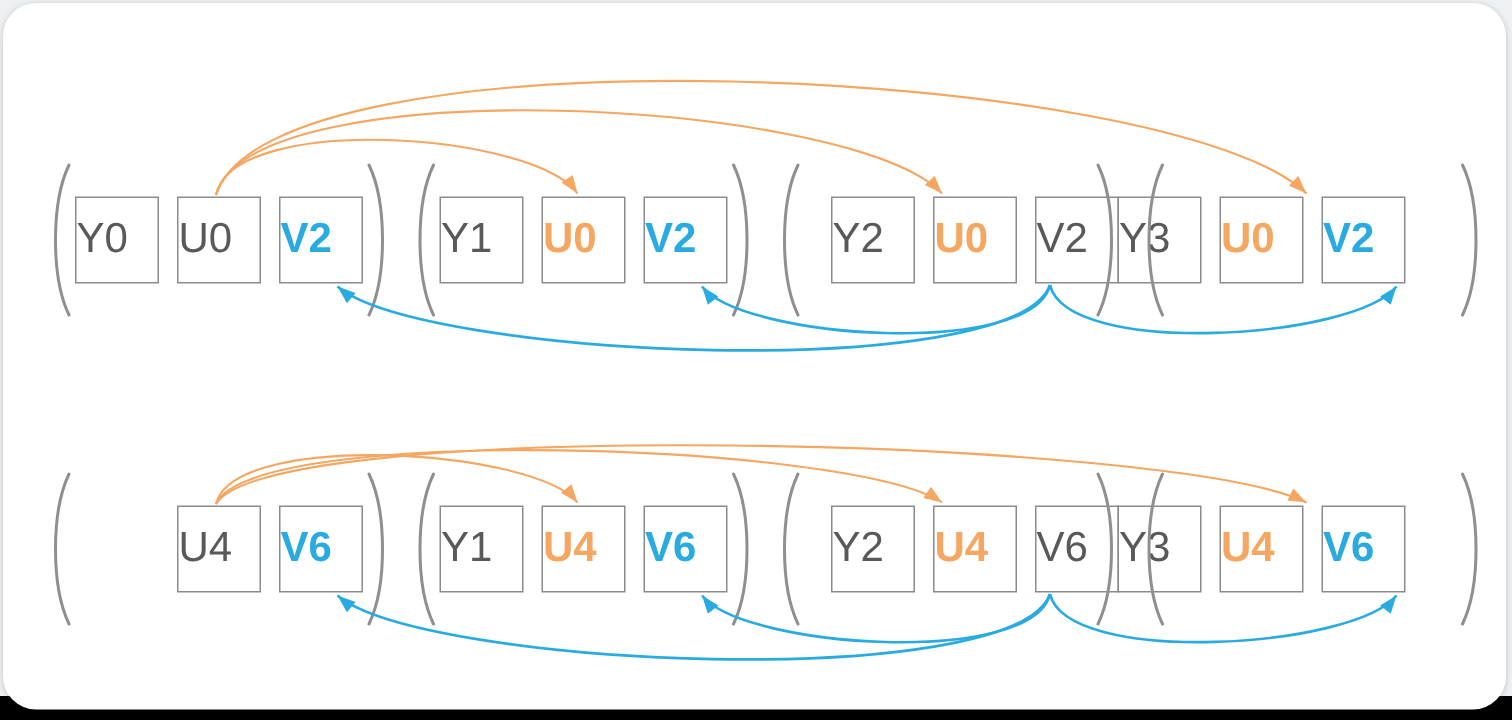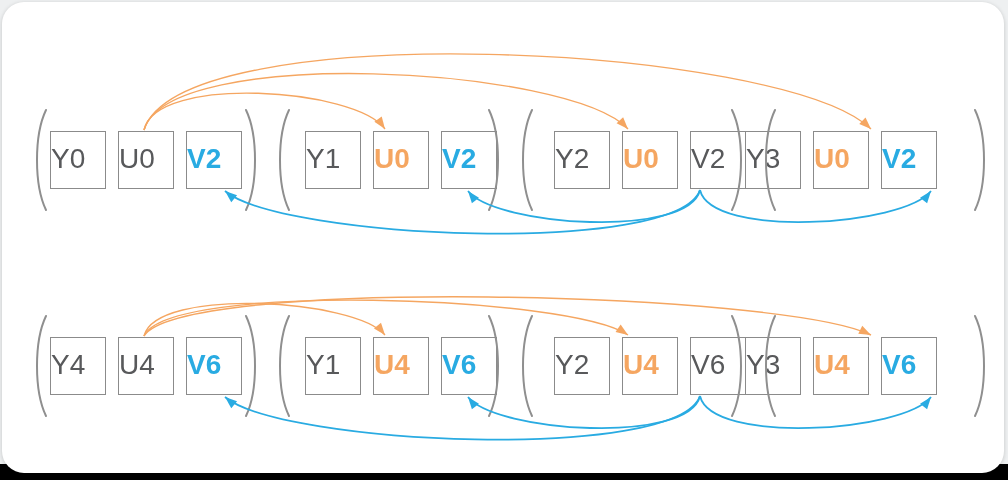--- a/index.html
+++ b/index.html
@@ -13,21 +13,21 @@
   .bg-bottom{position:absolute;left:0;right:0;bottom:0;height:16px;background:#000;}
   .card{
     position:absolute;left:2px;top:2px;width:1002px;height:471px;
     background:#ffffff;border-radius:22px;
     box-shadow:0 1px 4px rgba(0,0,0,0.18);
   }
   .row{position:absolute;left:50px;width:921px;height:58px;}
   #row-0{top:131px;}
   #row-1{top:337px;}
   .group{position:absolute;top:0;width:192px;height:58px;}
-  .g0{left:0px;} .g1{left:255px;} .g2{left:504px;} .g3{left:695px;text-decoration:underline;}
+  .g0{left:0px;} .g1{left:243px;} .g2{left:504px;} .g3{left:695px;text-decoration:underline;}
   .cell{
     position:absolute;top:0;width:56px;height:58px;
     border:1.5px solid #8b8b8b;box-sizing:border-box;
     text-align:left;line-height:54px;font-size:28px;
     color:#58595b;background:transparent;
   }
   .c0{left:0;} .c1{left:68px;} .c2{left:136px;}
   .cell.orange{color:var(--orange);font-weight:bold;}
   .cell.blue{color:var(--blue);font-weight:bold;}
   .cell.gray{color:#58595b;font-weight:normal;}
@@ -58,21 +58,20 @@
     </div>
     <div class="group g3">
       <div class="cell c0 gray">Y3</div>
       <div class="cell c1 orange">U0</div>
       <div class="cell c2 blue">V2</div>
     </div>
   </div>
 
   <div class="row" id="row-1">
     <div class="group g0">
-      <div class="cell c0 gray">Y4</div>
       <div class="cell c1 gray">U4</div>
       <div class="cell c2 blue">V6</div>
     </div>
     <div class="group g1">
       <div class="cell c0 gray">Y1</div>
       <div class="cell c1 orange">U4</div>
       <div class="cell c2 blue">V6</div>
     </div>
     <div class="group g2">
       <div class="cell c0 gray">Y2</div>

